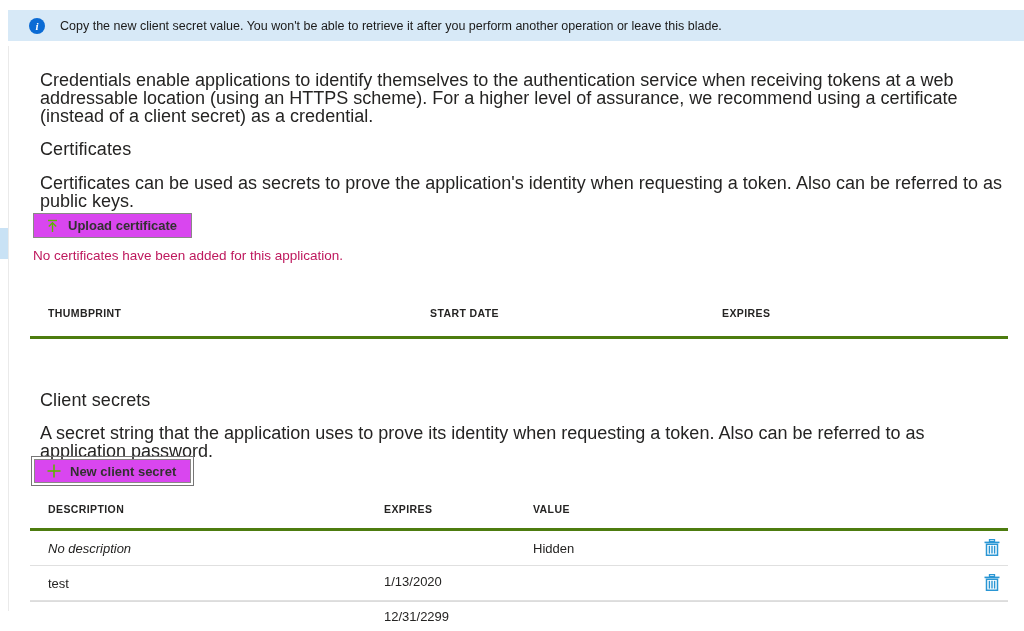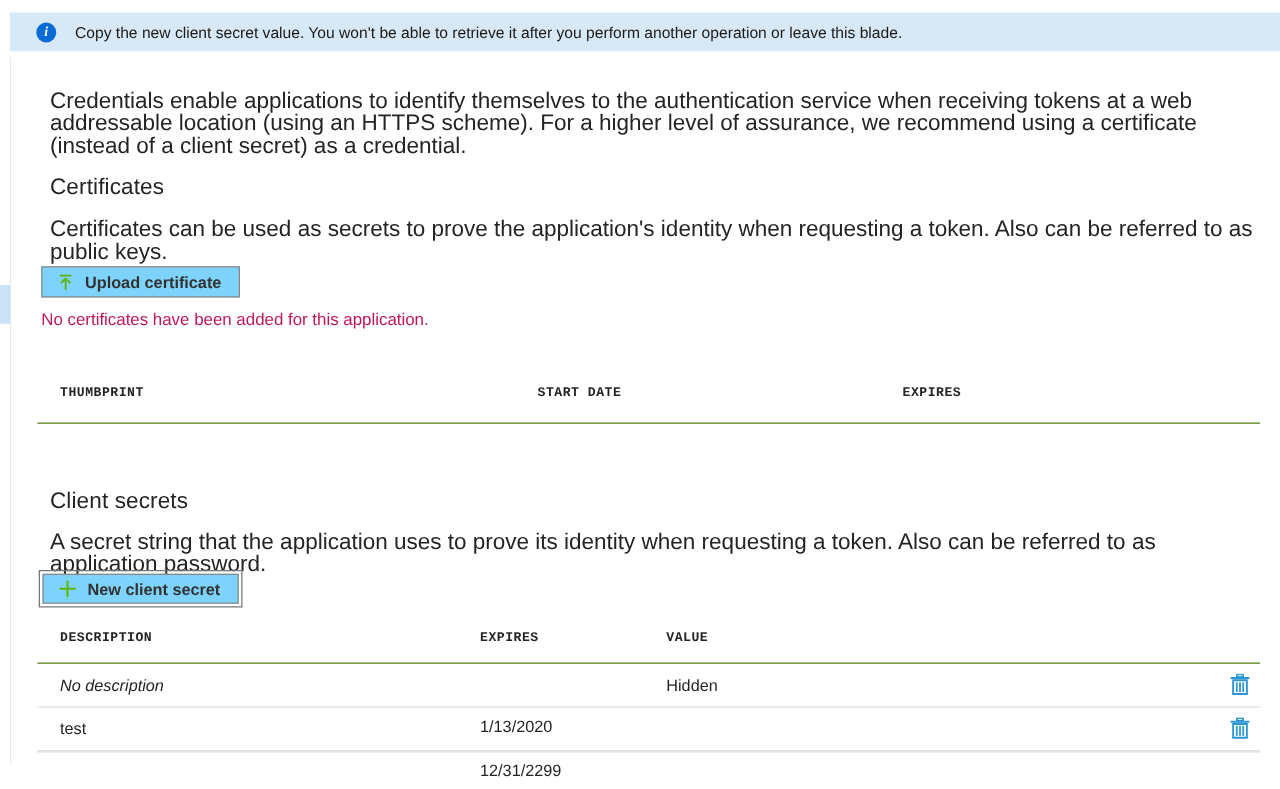--- a/index.html
+++ b/index.html
@@ -24,31 +24,31 @@
   .intro { top:71px; }
 
   h2.section-title { position:absolute; left:40px; font-size:18px; font-weight:400; color:#252423; letter-spacing:0.1px; }
   .cert-title { top:139px; }
   .secrets-title { top:390px; }
   .cert-desc { top:174px; }
   .secrets-desc { top:424px; }
 
   
   .az-btn { position:absolute; display:inline-flex; align-items:center; gap:9px;
-            background:#7dd3fc; border:1px solid #8a8886; height:25px; padding:0 14px 0 12px;
+            background:#d946ef; border:1px solid #8a8886; height:25px; padding:0 14px 0 12px;
             font-size:13px; font-weight:600; color:#323130; cursor:pointer;
             font-family:"Liberation Sans",sans-serif; }
   .upload-btn { left:33px; top:213px; }
   .new-secret-btn { left:34px; top:459px; height:24px; outline:1px solid #767676; outline-offset:2px; }
   .btn-icon { display:inline-flex; align-items:center; }
 
   .empty-msg { position:absolute; left:33px; top:248px; font-size:13.5px; color:#be185d; }
 
   
-  .tbl-headrow { position:absolute; left:30px; width:978px; border-bottom:1px solid #4d7c0f;font-family:Liberation Mono, monospace; }
+  .tbl-headrow { position:absolute; left:30px; width:978px; border-bottom:3px solid #4d7c0f; }
   .cert-headrow { top:290px; height:49px; }
   .sec-headrow { top:490px; height:41px; }
   .th { position:absolute; bottom:17px; font-size:10.5px; font-weight:700; letter-spacing:0.4px;
         color:#252423; text-transform:uppercase; }
   .sec-headrow .th { bottom:13px; }
 
   .tbl-row { position:absolute; left:30px; width:978px; height:35px; border-bottom:1px solid #e0e0e0;
              font-size:13px; color:#252423;text-align:center; }
   .row-1 { top:531px; }
   .row-2 { top:566px; }

